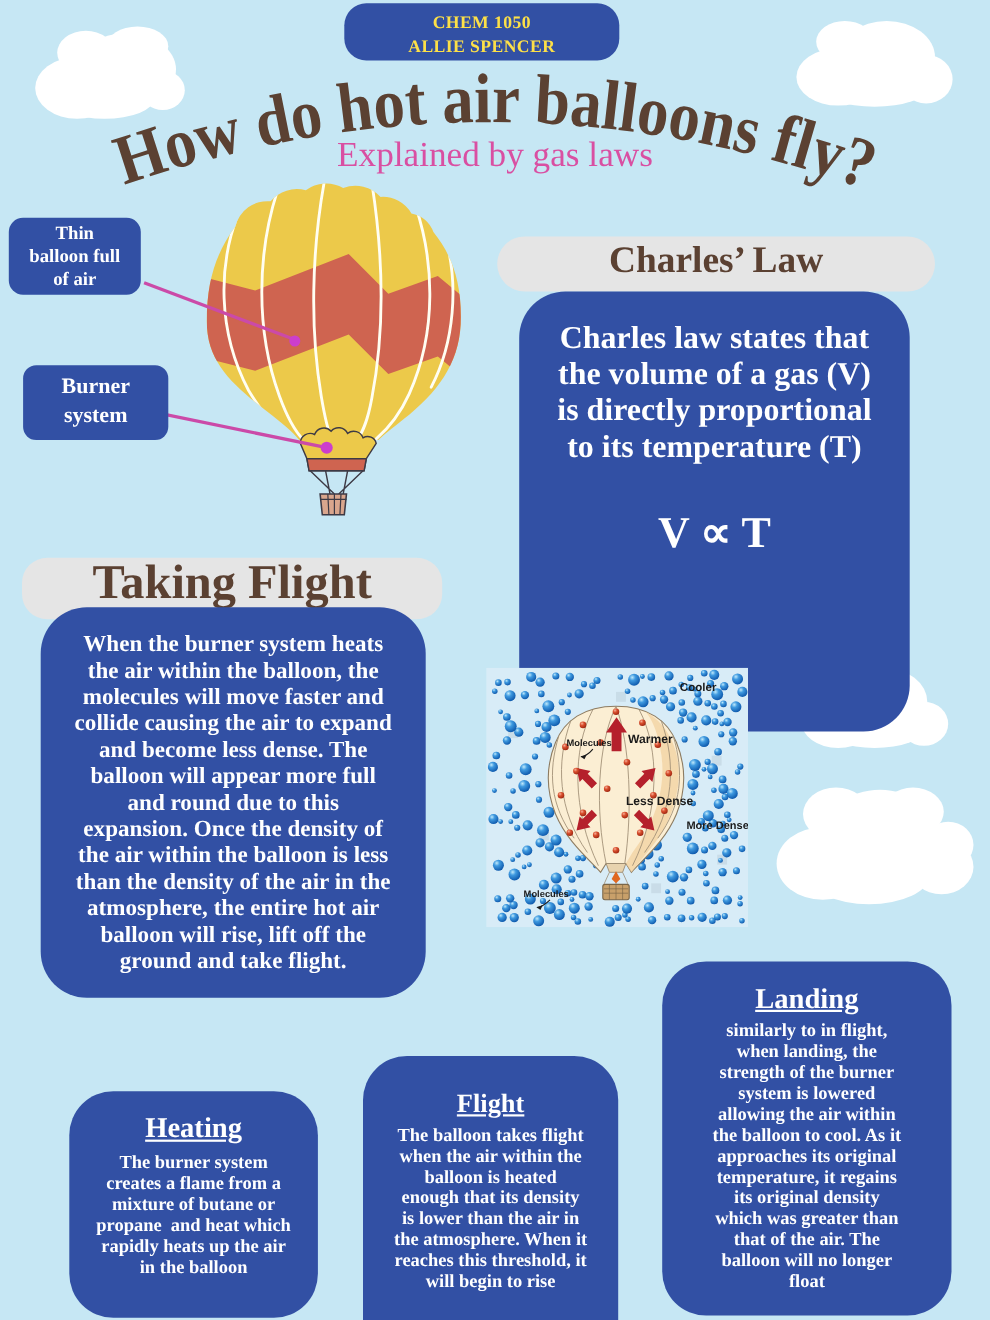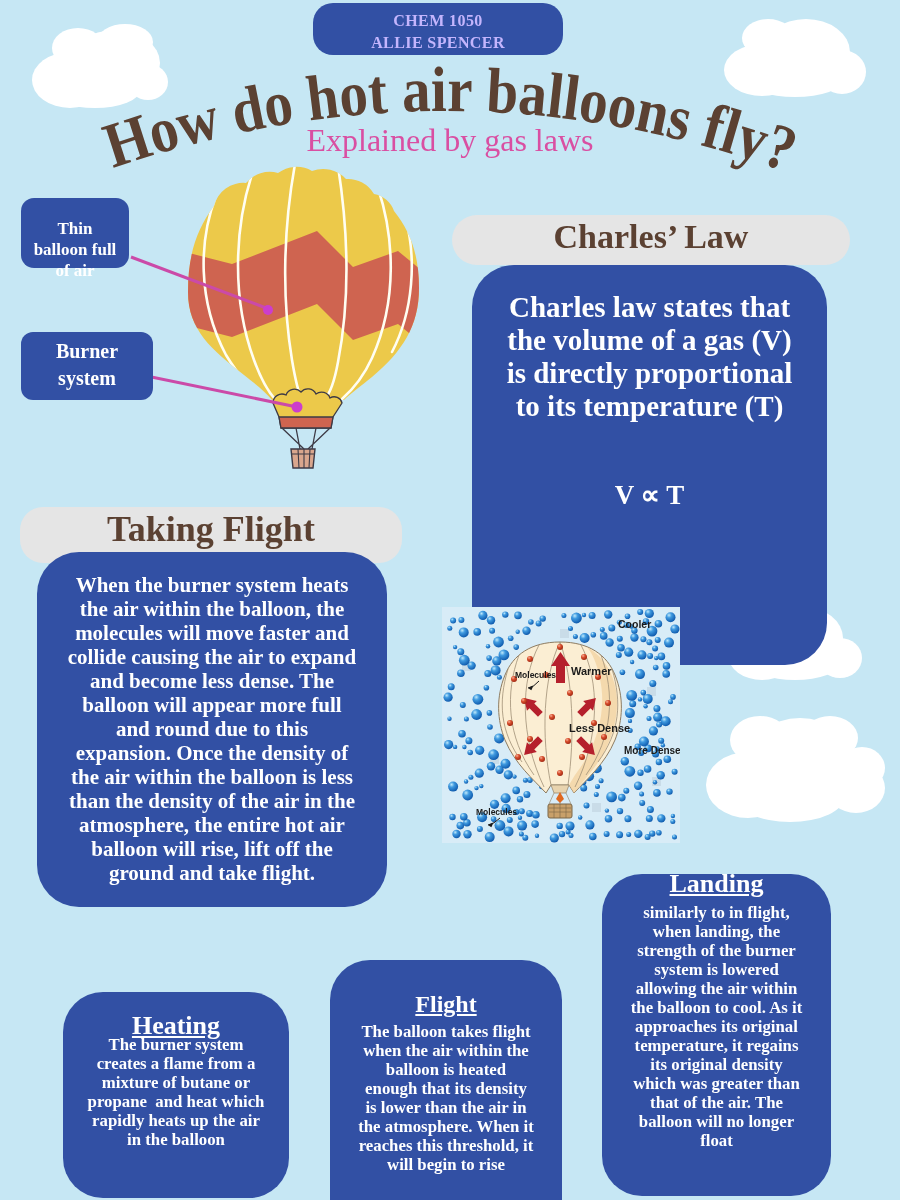--- a/index.html
+++ b/index.html
@@ -1,17 +1,17 @@
 <!DOCTYPE html>
 <html><head><meta charset="utf-8">
 <style>
 html,body{margin:0;padding:0}
 #page{position:relative;width:900px;height:1200px;background:#c6e7f4;overflow:hidden;font-family:"Liberation Serif",serif}
 .abs{position:absolute}
-.blue{background:#3250a4;color:#c4b5fd}
+.blue{background:#3250a4;color:#fde047}
 .pill{background:#e5e5e5;color:#5b4132;font-weight:bold;text-align:center}
 .bluebox{background:#3250a4;color:#fff;text-align:center;font-weight:bold}
 </style></head>
 <body>
 <div id="page">
 
 <svg class="abs" style="left:0;top:0" width="900" height="1200">
   <g fill="#ffffff">
 
     <g id="c1">
@@ -116,27 +116,27 @@
   </g>
 </svg>
 
 <svg class="abs" style="left:0;top:150px" width="450" height="350">
   <line x1="131" y1="107" x2="266" y2="158" stroke="#cb4aa8" stroke-width="3"></line>
   <circle cx="268" cy="160" r="5" fill="#cc3ecc"></circle>
   <line x1="132" y1="223" x2="297" y2="257" stroke="#cb4aa8" stroke-width="3"></line>
   <circle cx="297" cy="257" r="5.5" fill="#cc3ecc"></circle>
 </svg>
 
-<div class="abs bluebox" style="left:21px;top:198px;width:108px;height:70px;border-radius:13px;font-size:17px;line-height:21px;padding-top:20px;box-sizing:border-box">Thin<br>balloon full<br>of air</div>
+<div class="abs bluebox" style="left:8px;top:198px;width:120px;height:70px;border-radius:13px;font-size:17px;line-height:21px;padding-top:3px;box-sizing:border-box">Thin<br>balloon full<br>of air</div>
 <div class="abs bluebox" style="left:21px;top:332px;width:132px;height:68px;border-radius:12px;font-size:20px;line-height:27px;padding-top:6px;box-sizing:border-box">Burner<br>system</div>
 
 <div class="abs pill" style="left:452px;top:215px;width:398px;height:50px;border-radius:25px;font-size:34px;line-height:44px">Charles’ Law</div>
-<div class="abs bluebox" style="left:472px;top:265px;width:355px;height:400px;border-radius:42px;font-size:29px;line-height:33px;padding-top:26px;box-sizing:border-box">Charles law states that<br>the volume of a gas (V)<br>is directly proportional<br>to its temperature (T)<div style="font-size:27px;margin-top:56px">V ∝ T</div></div>
-
-<div class="abs pill" style="left:20px;top:507px;width:382px;height:56px;border-radius:23px;font-size:36px;line-height:45px">Taking Flight</div>
+<div class="abs bluebox" style="left:472px;top:265px;width:355px;height:400px;border-radius:42px;font-size:29px;line-height:33px;padding-top:26px;box-sizing:border-box">Charles law states that<br>the volume of a gas (V)<br>is directly proportional<br>to its temperature (T)<div style="font-size:40px;margin-top:44px">V ∝ T</div></div>
+
+<div class="abs pill" style="left:20px;top:507px;width:382px;height:56px;border-radius:23px;font-size:44px;line-height:45px">Taking Flight</div>
 <div class="abs bluebox" style="left:37px;top:552px;width:350px;height:355px;border-radius:42px;font-size:21px;line-height:24px;padding-top:21px;box-sizing:border-box">When the burner system heats<br>the air within the balloon, the<br>molecules will move faster and<br>collide causing the air to expand<br>and become less dense. The<br>balloon will appear more full<br>and round due to this<br>expansion. Once the density of<br>the air within the balloon is less<br>than the density of the air in the<br>atmosphere, the entire hot air<br>balloon will rise, lift off the<br>ground and take flight.</div>
 
 <svg class="abs" style="left:442px;top:607px" width="238" height="236" viewBox="0 0 238 236">
   <defs>
     <radialGradient id="bg1" cx="0.35" cy="0.3" r="0.75">
       <stop offset="0" stop-color="#bfe9fb"></stop>
           <stop offset="0.35" stop-color="#3f9ae0"></stop>
           <stop offset="1" stop-color="#0b55a9"></stop>
     </radialGradient>
     <radialGradient id="rg1" cx="0.35" cy="0.3" r="0.75">
@@ -439,24 +439,24 @@
     <path d="M 86 81 l 5.5 -2.2 l -2.2 4.4 z" fill="#1a1a1a"></path>
     <text x="127" y="125" font-size="11">Less Dense</text>
     <text x="182" y="147" font-size="10">More Dense</text>
     <text x="34" y="208" font-size="8.5">Molecules</text>
     <path d="M 58 211 Q 52 217 46 218" stroke="#1a1a1a" stroke-width="1" fill="none"></path>
     <path d="M 46 218 l 5.5 -2.2 l -2.2 4.4 z" fill="#1a1a1a"></path>
   </g>
 </svg>
 
 <div class="abs bluebox" style="left:63px;top:992px;width:226px;height:206px;border-radius:40px;font-size:16.8px;line-height:19px;box-sizing:border-box;padding-top:24px">
-<div style="font-size:26px;text-decoration:underline;margin-bottom:0">Heating</div>
+<div style="font-size:26px;text-decoration:underline;margin-bottom:12px">Heating</div>
 The burner system<br>creates a flame from a<br>mixture of butane or<br>propane&nbsp; and heat which<br>rapidly heats up the air<br>in the balloon</div>
 
 <div class="abs bluebox" style="left:330px;top:960px;width:232px;height:294px;border-radius:40px;font-size:16.8px;line-height:19px;box-sizing:border-box;padding-top:35px">
 <div style="font-size:24px;text-decoration:underline;margin-bottom:8px">Flight</div>
 The balloon takes flight<br>when the air within the<br>balloon is heated<br>enough that its density<br>is lower than the air in<br>the atmosphere. When it<br>reaches this threshold, it<br>will begin to rise</div>
 
-<div class="abs bluebox" style="left:602px;top:874px;width:229px;height:322px;border-radius:40px;font-size:16.8px;line-height:19px;box-sizing:border-box;">
+<div class="abs bluebox" style="left:602px;top:874px;width:263px;height:322px;border-radius:40px;font-size:16.8px;line-height:19px;box-sizing:border-box;padding-top:24px">
 <div style="font-size:26px;text-decoration:underline;margin-bottom:10px">Landing</div>
 similarly to in flight,<br>when landing, the<br>strength of the burner<br>system is lowered<br>allowing the air within<br>the balloon to cool. As it<br>approaches its original<br>temperature, it regains<br>its original density<br>which was greater than<br>that of the air. The<br>balloon will no longer<br>float</div>
 
 </div>
 
 </body></html>

